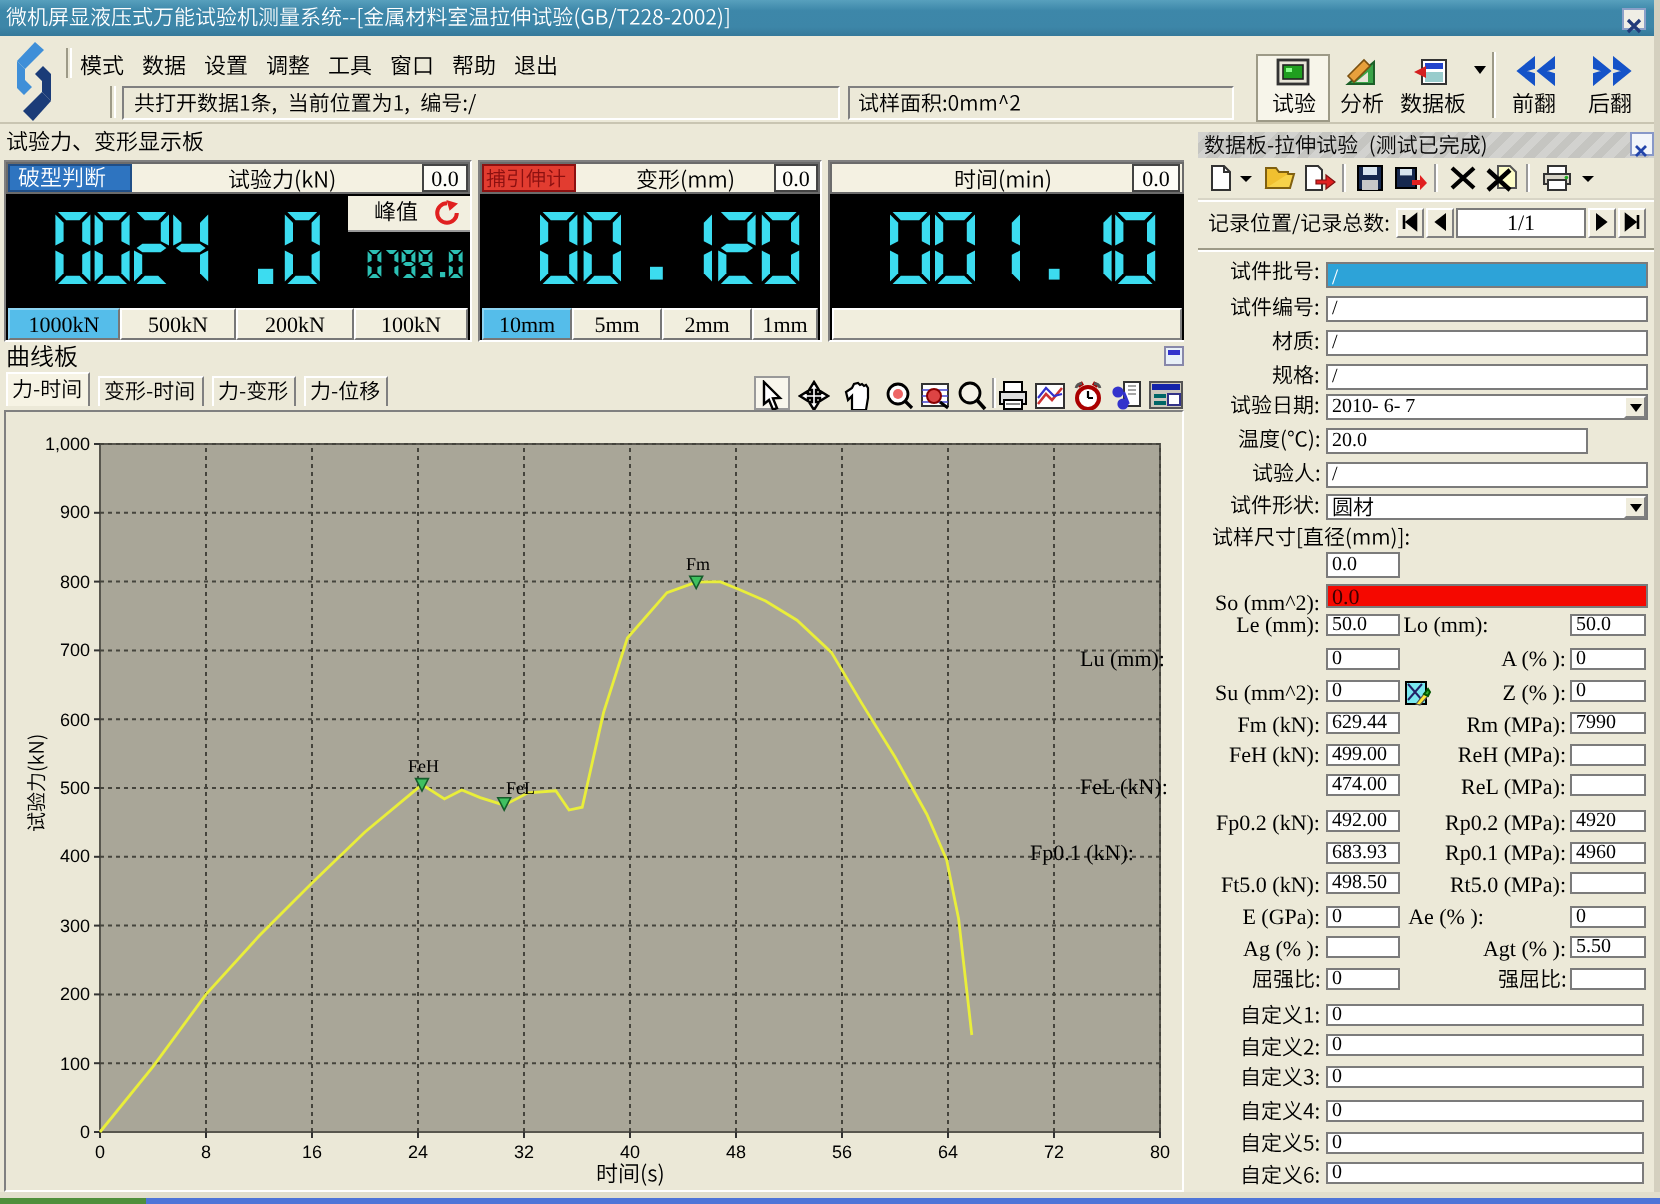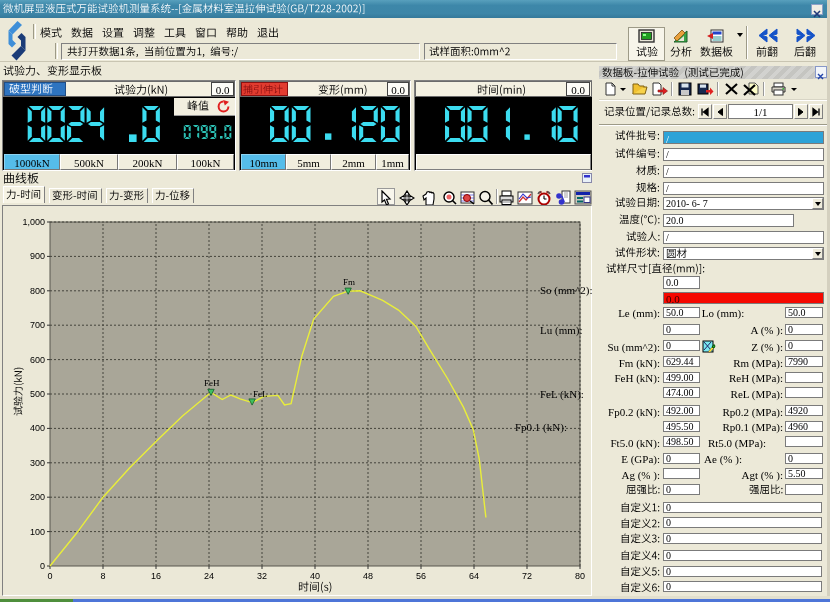--- a/index.html
+++ b/index.html
@@ -838,21 +838,21 @@
       <use href="#u5f84" x="5331"></use>
       <use href="#u28" x="6331"></use>
       <use href="#u6d" x="6662"></use>
       <use href="#u6d" x="7582"></use>
       <use href="#u29" x="8502"></use>
       <use href="#u5d" x="8833"></use>
       <use href="#u3a" x="9164"></use>
     </g>
   </svg>
 <div class="ab inp" style="left:663px;top:276px;width:37px;height:13px;line-height:11px">0.0</div>
-<div class="ab" style="left:540px;top:284px;width:120px;text-align:left;font:11px 'Liberation Serif';white-space:pre">So (mm^2):</div>
+<div class="ab" style="left:540px;top:296px;width:120px;text-align:right;font:11px 'Liberation Serif';white-space:pre">So (mm^2):</div>
 <div class="ab" style="left:663px;top:292px;width:161px;height:12px;background:#f50800;border:1px solid #7b7b7b;font:11px 'Liberation Serif';color:#3c0000;padding-left:2px">0.0</div>
 <div class="ab" style="left:540px;top:307px;width:120px;text-align:right;font:11px 'Liberation Serif';white-space:pre">Le (mm):</div>
 <div class="ab inp" style="left:663px;top:306.5px;width:37px;height:11px;line-height:9px">50.0</div>
 <div class="ab" style="left:663px;top:307px;width:120px;text-align:center;font:11px 'Liberation Serif';white-space:pre">Lo (mm):</div>
 <div class="ab inp" style="left:785px;top:306.5px;width:38px;height:11px;line-height:9px">50.0</div>
 <div class="ab" style="left:540px;top:324.1px;width:120px;font:11px 'Liberation Serif';white-space:pre">Lu (mm):</div>
 <div class="ab inp" style="left:663px;top:323.6px;width:37px;height:11px;line-height:9px">0</div>
 <div class="ab" style="left:663px;top:324.1px;width:120px;text-align:right;font:11px 'Liberation Serif';white-space:pre">A (% ):</div>
 <div class="ab inp" style="left:785px;top:323.6px;width:38px;height:11px;line-height:9px">0</div>
 <div class="ab" style="left:540px;top:340.8px;width:120px;text-align:right;font:11px 'Liberation Serif';white-space:pre">Su (mm^2):</div>
@@ -869,26 +869,26 @@
 <div class="ab inp" style="left:785px;top:371.7px;width:38px;height:11px;line-height:9px"></div>
 <div class="ab" style="left:540px;top:387.8px;width:120px;text-align:left;font:11px 'Liberation Serif';white-space:pre">FeL (kN):</div>
 <div class="ab inp" style="left:663px;top:387.3px;width:37px;height:11px;line-height:9px">474.00</div>
 <div class="ab" style="left:663px;top:387.8px;width:120px;text-align:right;font:11px 'Liberation Serif';white-space:pre">ReL (MPa):</div>
 <div class="ab inp" style="left:785px;top:387.3px;width:38px;height:11px;line-height:9px"></div>
 <div class="ab" style="left:540px;top:405.8px;width:120px;text-align:right;font:11px 'Liberation Serif';white-space:pre">Fp0.2 (kN):</div>
 <div class="ab inp" style="left:663px;top:405.3px;width:37px;height:11px;line-height:9px">492.00</div>
 <div class="ab" style="left:663px;top:405.8px;width:120px;text-align:right;font:11px 'Liberation Serif';white-space:pre">Rp0.2 (MPa):</div>
 <div class="ab inp" style="left:785px;top:405.3px;width:38px;height:11px;line-height:9px">4920</div>
 <div class="ab" style="left:515px;top:421.3px;width:120px;text-align:left;font:11px 'Liberation Serif';white-space:pre">Fp0.1 (kN):</div>
-<div class="ab inp" style="left:663px;top:420.8px;width:37px;height:11px;line-height:9px">495.50</div>
+<div class="ab inp" style="left:663px;top:420.8px;width:37px;height:11px;line-height:9px">683.93</div>
 <div class="ab" style="left:663px;top:421.3px;width:120px;text-align:right;font:11px 'Liberation Serif';white-space:pre">Rp0.1 (MPa):</div>
 <div class="ab inp" style="left:785px;top:420.8px;width:38px;height:11px;line-height:9px">4960</div>
 <div class="ab" style="left:540px;top:436.9px;width:120px;text-align:right;font:11px 'Liberation Serif';white-space:pre">Ft5.0 (kN):</div>
 <div class="ab inp" style="left:663px;top:436.4px;width:37px;height:11px;line-height:9px">498.50</div>
-<div class="ab" style="left:646px;top:436.9px;width:120px;text-align:right;font:11px 'Liberation Serif';white-space:pre">Rt5.0 (MPa):</div>
+<div class="ab" style="left:663px;top:436.9px;width:120px;text-align:right;font:11px 'Liberation Serif';white-space:pre">Rt5.0 (MPa):</div>
 <div class="ab inp" style="left:785px;top:436.4px;width:38px;height:11px;line-height:9px"></div>
 <div class="ab" style="left:540px;top:453px;width:120px;text-align:right;font:11px 'Liberation Serif';white-space:pre">E (GPa):</div>
 <div class="ab inp" style="left:663px;top:452.5px;width:37px;height:11px;line-height:9px">0</div>
 <div class="ab" style="left:663px;top:453px;width:120px;text-align:center;font:11px 'Liberation Serif';white-space:pre">Ae (% ):</div>
 <div class="ab inp" style="left:785px;top:452.5px;width:38px;height:11px;line-height:9px">0</div>
 <div class="ab" style="left:540px;top:468.6px;width:120px;text-align:right;font:11px 'Liberation Serif';white-space:pre">Ag (% ):</div>
 <div class="ab inp" style="left:663px;top:468.1px;width:37px;height:11px;line-height:9px"></div>
 <div class="ab" style="left:663px;top:468.6px;width:120px;text-align:right;font:11px 'Liberation Serif';white-space:pre">Agt (% ):</div>
 <div class="ab inp" style="left:785px;top:468.1px;width:38px;height:11px;line-height:9px">5.50</div>
 <svg width="34" height="13" style="position:absolute;left:626px;top:484.2px;overflow:visible">

